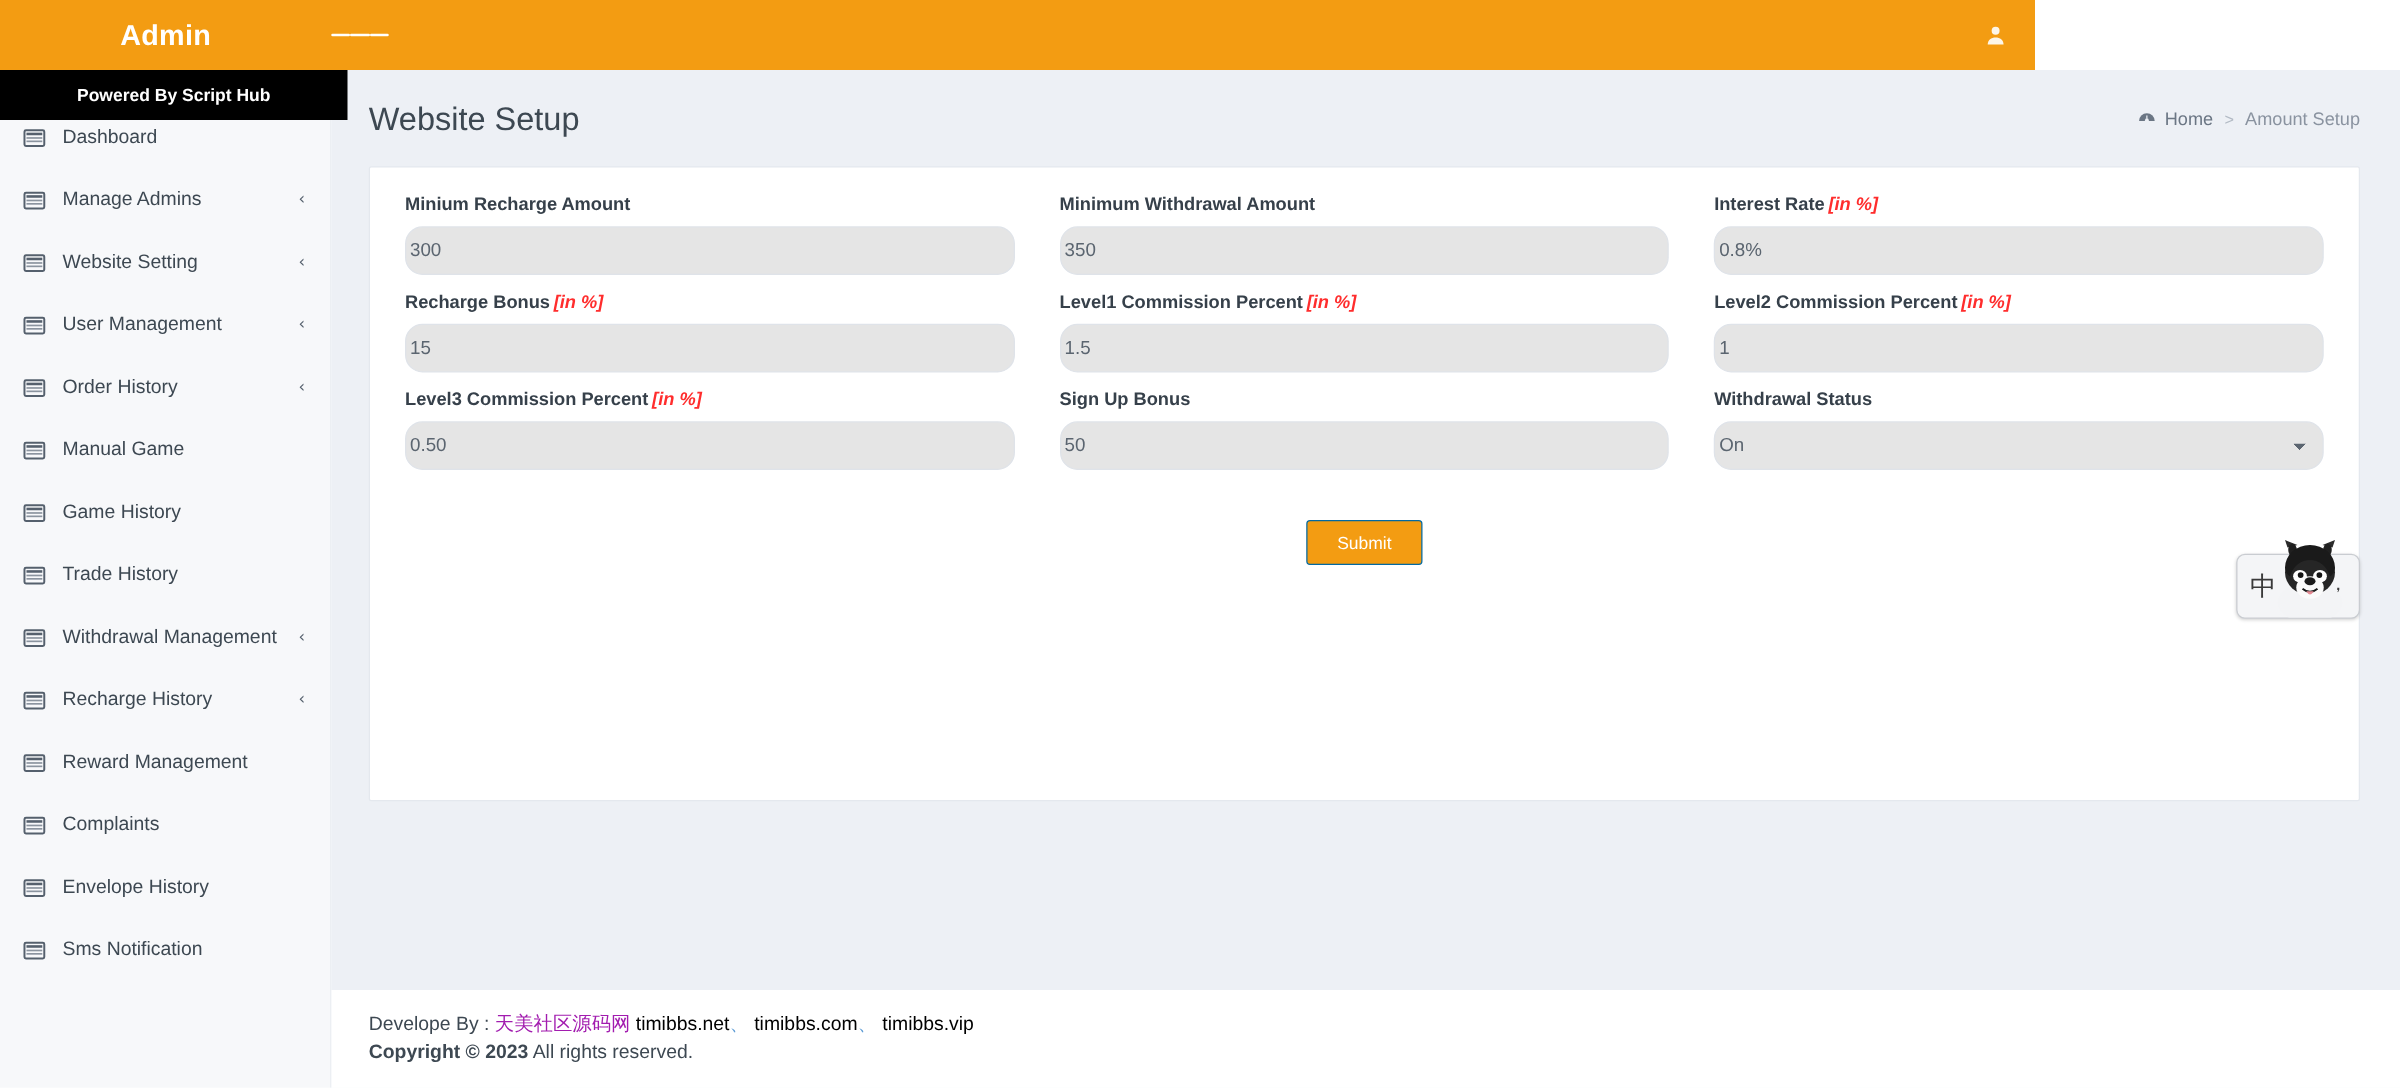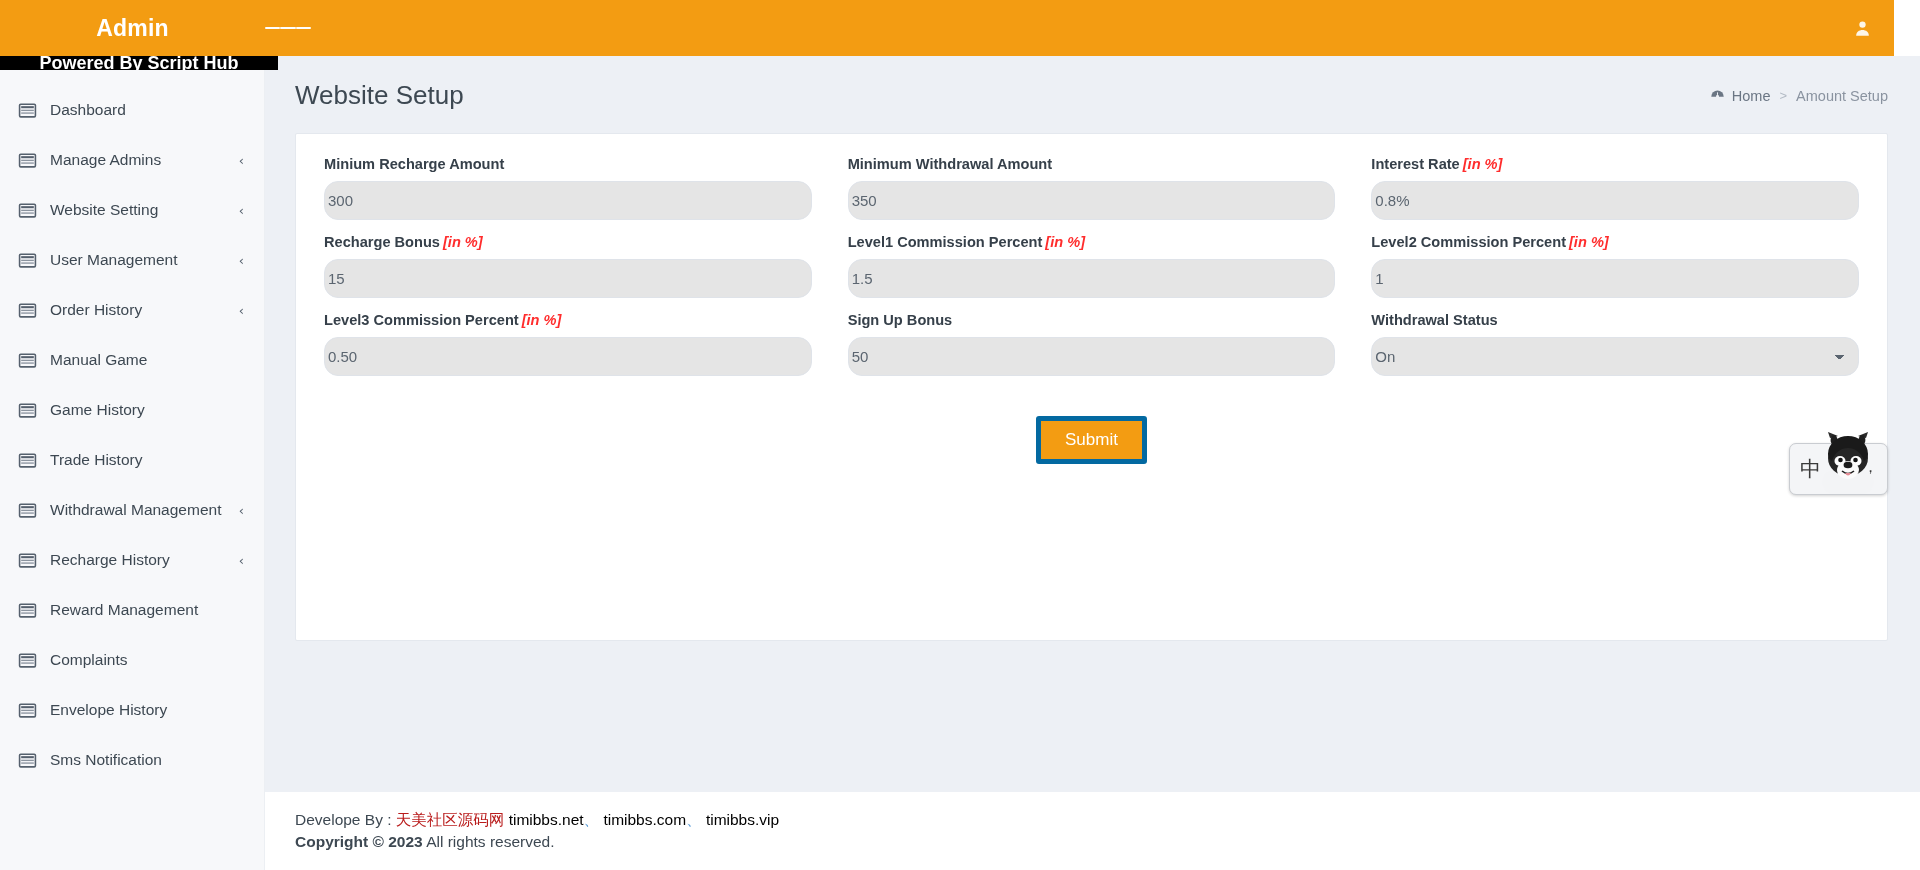--- a/index.html
+++ b/index.html
@@ -6,21 +6,21 @@
   html, body {
     margin: 0; padding: 0;
     width: 1920px; height: 870px;
     overflow: hidden;
     font-family: "Liberation Sans", sans-serif;
     background: #ffffff;
   }
   
   .navbar {
     position: absolute; top: 0; left: 0;
-    width: 1894px; height: 56px;
+    width: 1628px; height: 56px;
     background: #f39c12;
     display: flex; align-items: center;
     z-index: 30;
   }
   .brand {
     width: 265px; height: 56px;
     display: flex; align-items: center; justify-content: center;
     color: #ffffff;
     font-size: 23px; font-weight: bold;
     letter-spacing: .2px;
@@ -45,24 +45,24 @@
   
   .sidebar {
     position: absolute; top: 56px; left: 0;
     width: 265px; height: 814px;
     background: #f7f8fa;
     border-right: 1px solid #eceff3;
     z-index: 20;
   }
   .powered {
     position: absolute; top: 56px; left: 0;
-    width: 278px; height: 14px;
+    width: 278px; height: 40px;
     background: #000000;
     color: #ffffff;
-    font-size: 18px; font-weight: bold;
+    font-size: 14px; font-weight: bold;
     display: flex; align-items: center; justify-content: center;
     z-index: 25;
     overflow: hidden; white-space: nowrap;
   }
   .nav-list { padding-top: 40px; }
   .nav-item {
     display: flex; align-items: center;
     height: 28px;
     padding: 0 18px 0 18px;
     margin-bottom: 22px;
@@ -170,43 +170,43 @@
     background-size: 5px 5px, 5px 5px;
     background-repeat: no-repeat;
     padding-right: 34px;
   }
   .submit-row {
     display: flex; justify-content: center;
     margin-top: 26px;
   }
   .submit-btn {
     background: #f39c12;
-    border: 5px solid #0369a1;
+    border: 1px solid #0369a1;
     color: #ffffff;
-    font-size: 17px;
+    font-size: 14px;
     padding: 9px 24px;
     border-radius: 3px;
     cursor: pointer;
     font-family: "Liberation Sans", sans-serif;
   }
 
   
   .footer {
     position: absolute; top: 792px; left: 265px;
     width: 1655px; height: 78px;
     background: #ffffff;
     padding: 16px 0 0 30px;
     font-size: 15.5px;
     color: #3d4852;
     border-top: 1px solid #ffffff;
   }
   .footer-line { line-height: 22px; }
   .footer-link { color: #000000; text-decoration: none; }
   .footer-sep { color: #5b9bd5; }
-  .footer-cn { color: #b91c1c; }
+  .footer-cn { color: #a21caf; }
   .copyright-strong { font-weight: bold; }
 
   
   .ime-widget {
     position: absolute;
     left: 1789px; top: 443px;
     width: 99px; height: 52px;
     border: 1px solid #c9ccd1;
     border-radius: 7px;
     background: #f4f5f7;

